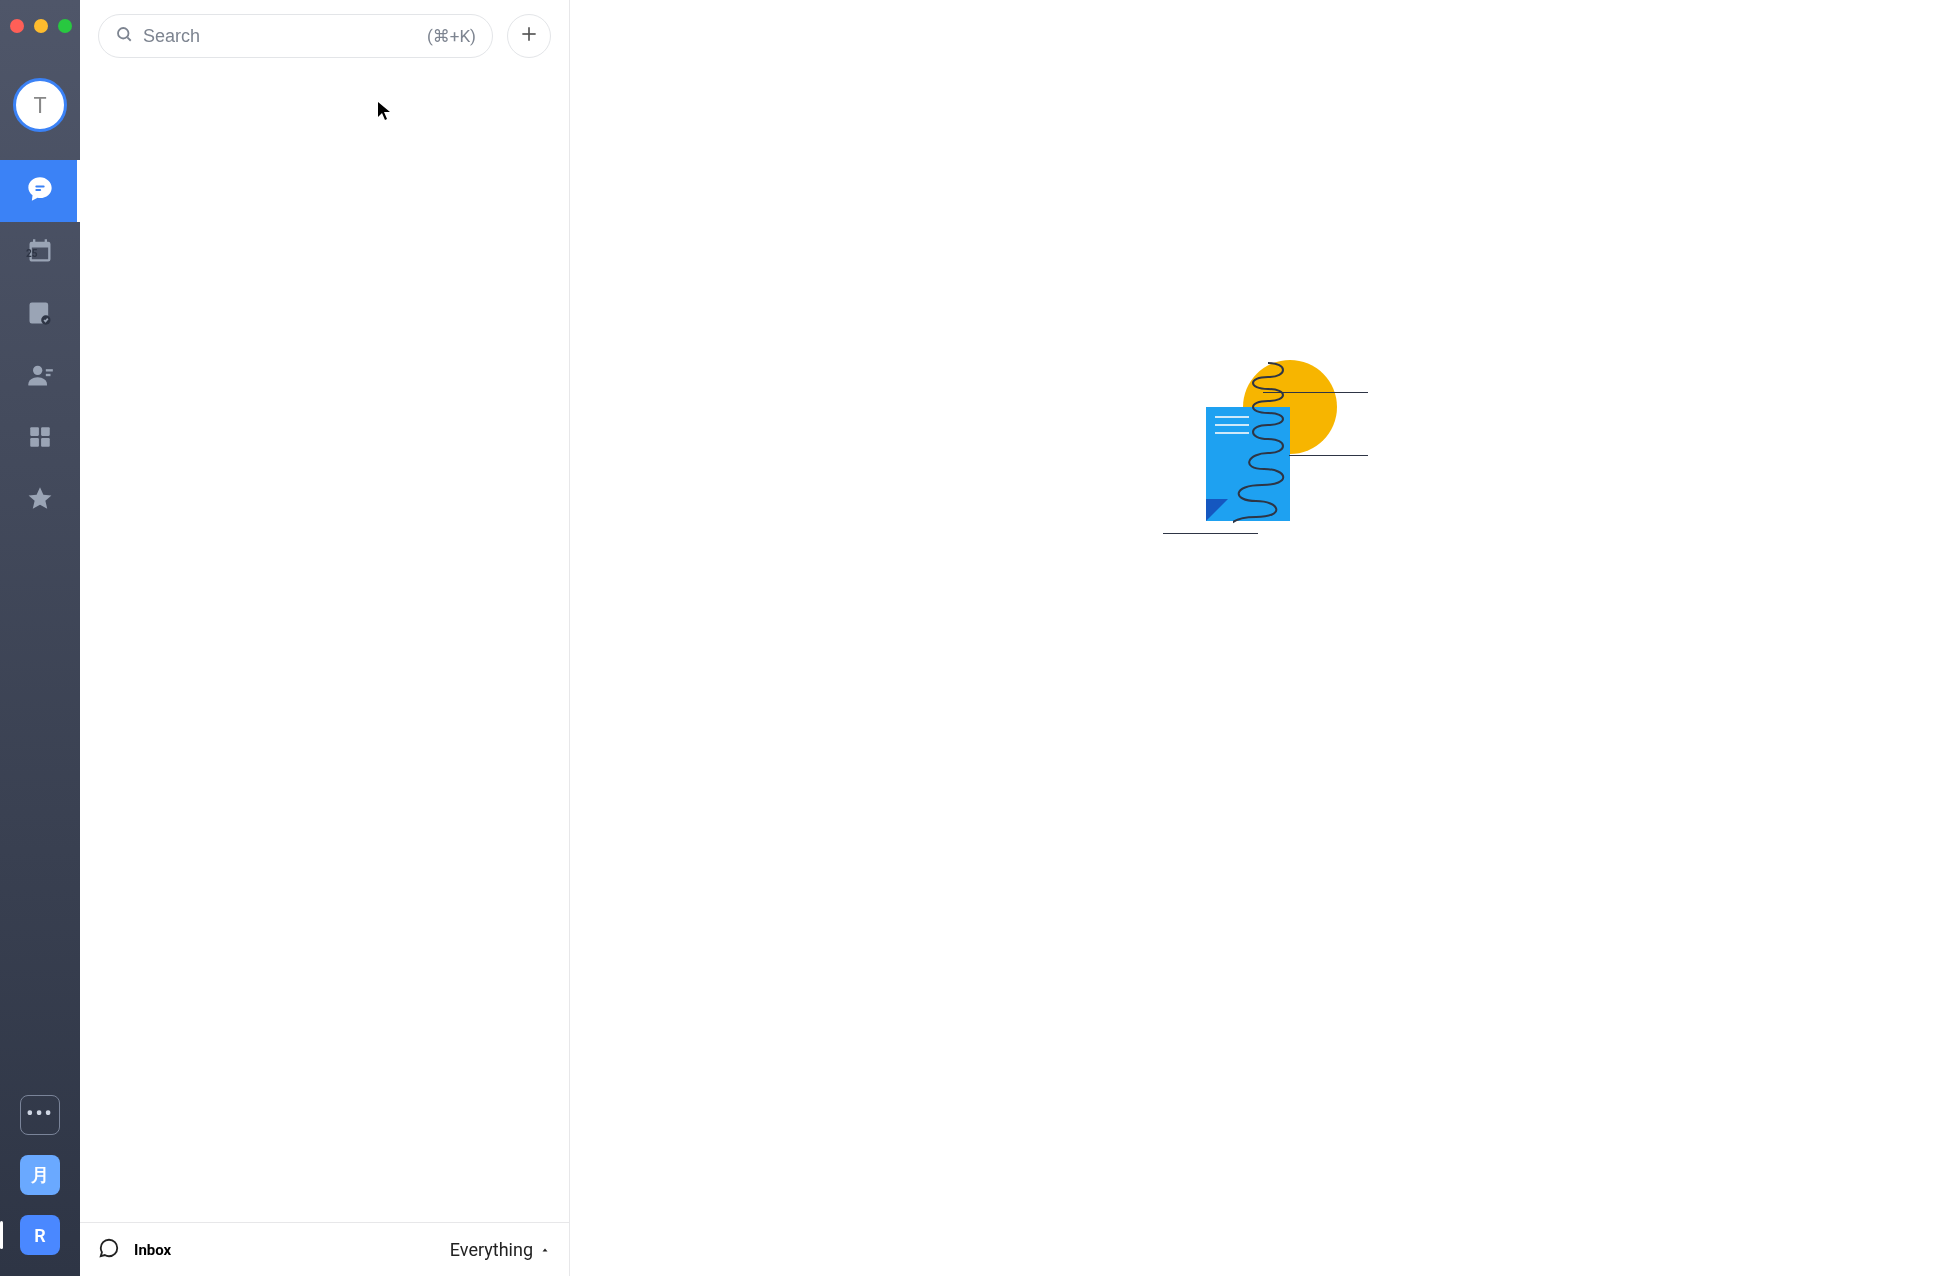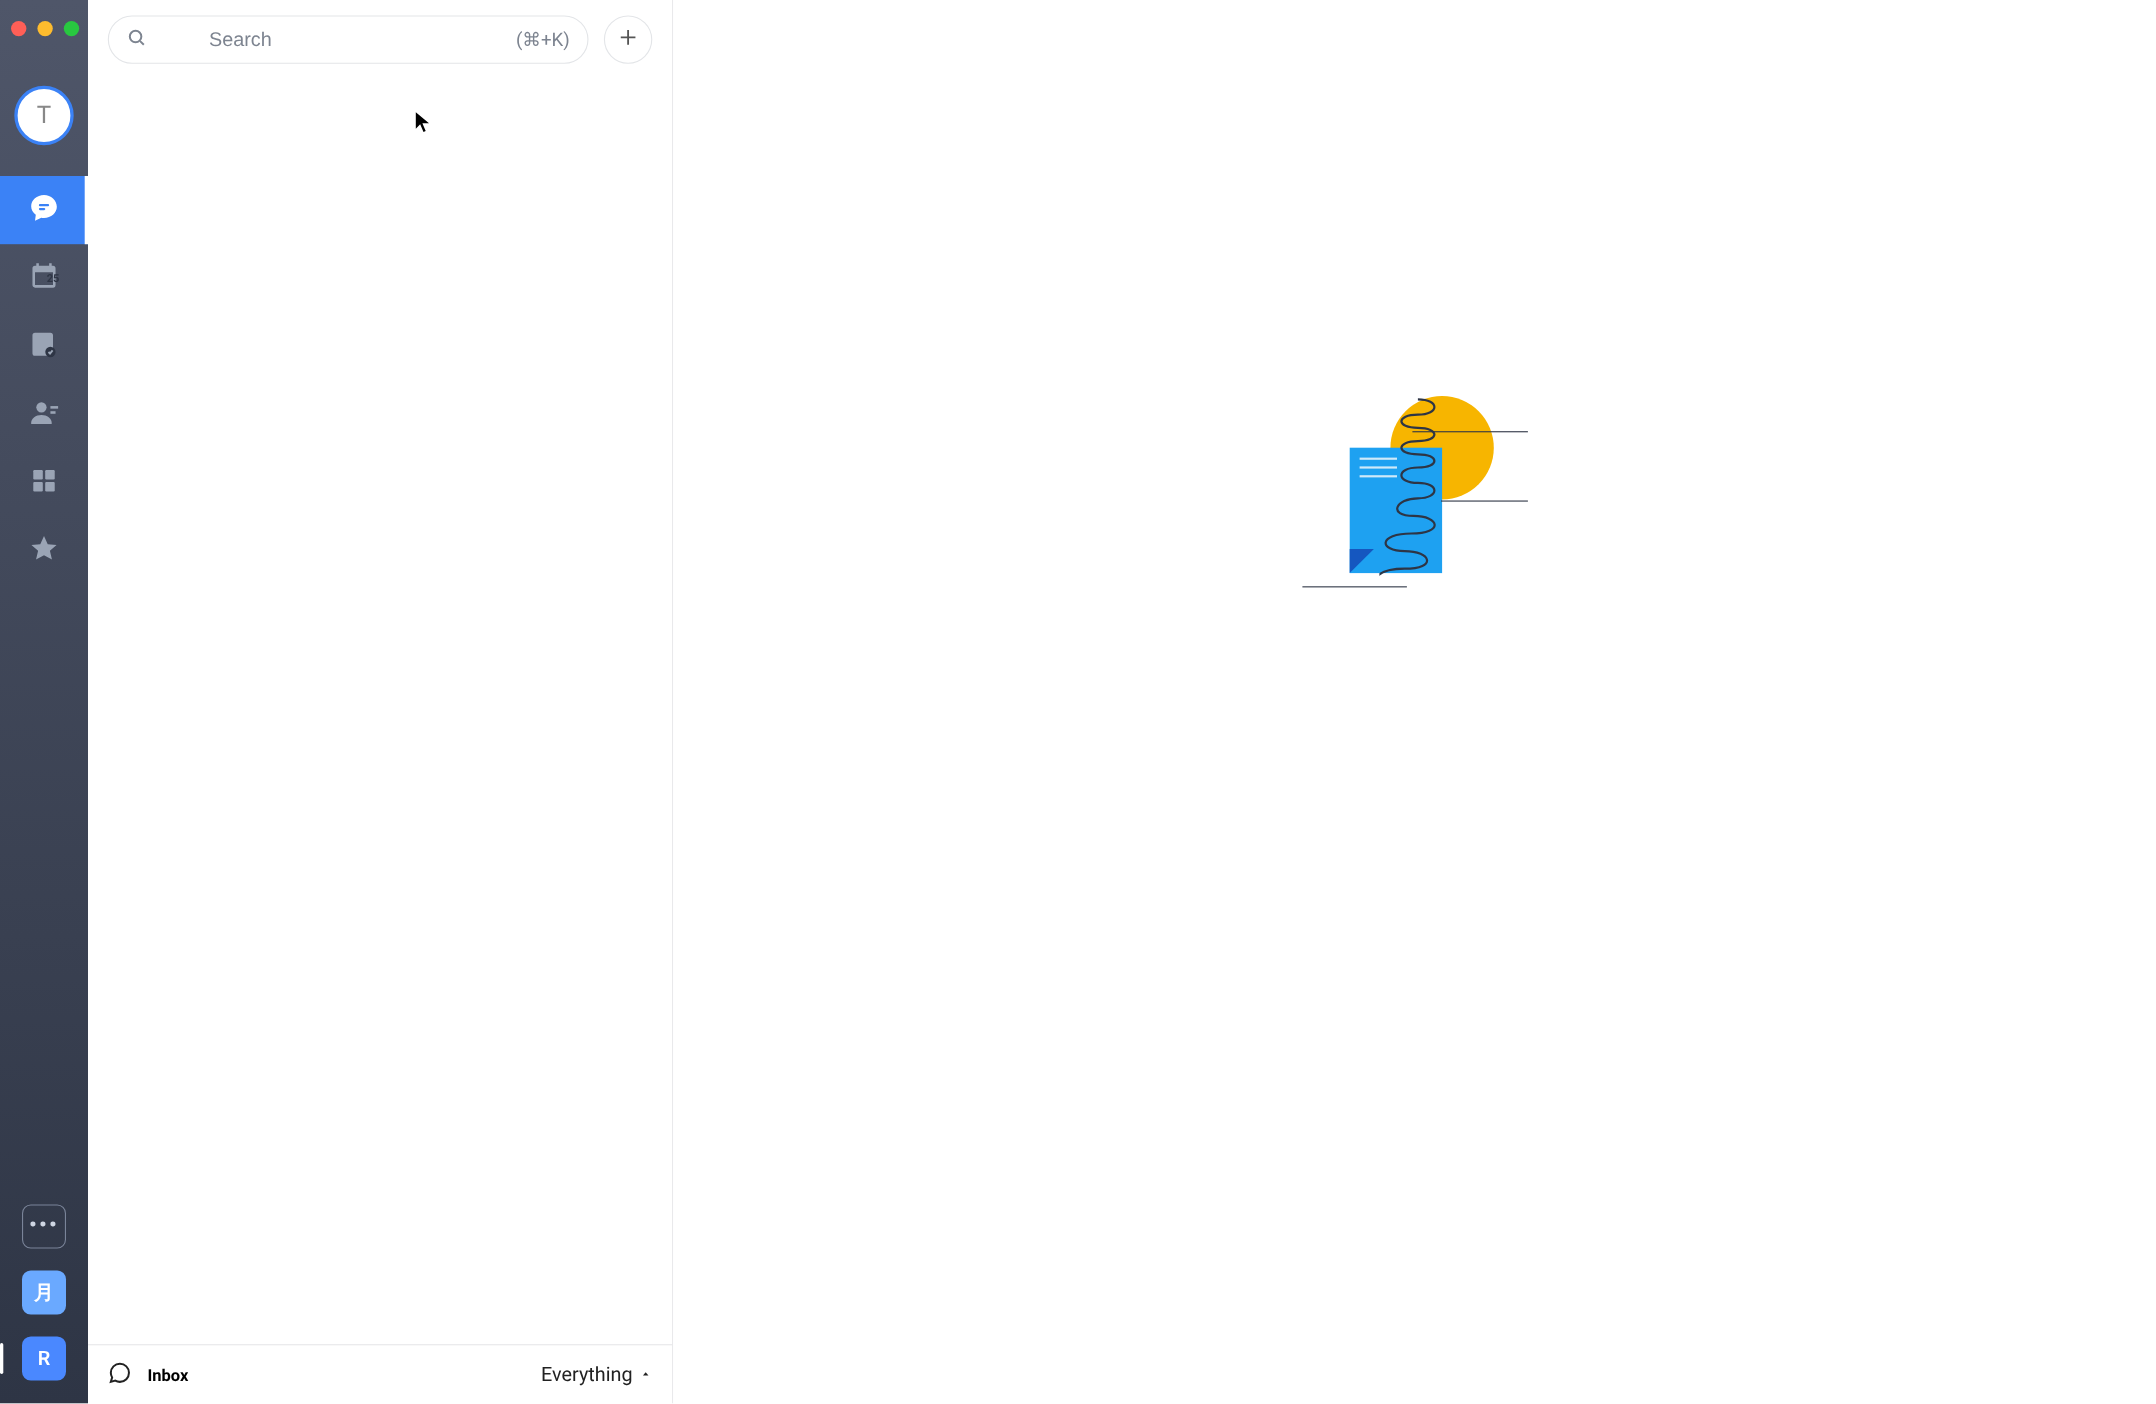--- a/index.html
+++ b/index.html
@@ -82,21 +82,20 @@
     display:flex; gap:14px; align-items:center;
   }
   .search-wrap{
     flex:1;
     border:1px solid #e3e5e8;
     border-radius:22px;
     height:44px;
     display:flex; align-items:center;
     padding:0 16px;
     color:#555;
-    gap:47px;
   }
   .search-wrap svg{color:#7d8490;}
   .search-input{
     flex:1; border:none; outline:none;
     font-size:18px; background:transparent;
     margin-left:10px; color:#333;
   }
   .search-input::placeholder{color:#7d8490;}
   .kbd-hint{color:#7d8490; font-size:17px;}
   .plus-btn{
@@ -166,21 +165,21 @@
             <rect x="8" y="9" width="8" height="1.8" rx=".9" fill="#3b82f6"></rect>
             <rect x="8" y="12" width="5" height="1.8" rx=".9" fill="#3b82f6"></rect>
           </svg>
       </span>
     </div>
     <div class="rail-item" title="Calendar">
       <span class="rail-icon" style="position:relative;">
         <svg width="28" height="28" viewBox="0 0 24 24" fill="currentColor">
             <path d="M19 4h-1V2h-2v2H8V2H6v2H5a2 2 0 0 0-2 2v13c0 1.1.9 2 2 2h14a2 2 0 0 0 2-2V6a2 2 0 0 0-2-2zm0 15H5V9h14v10z"></path>
           </svg>
-        <span style="position:absolute;top:11px;left:0;width:28px;text-align:right;font-size:10px;font-weight:700;color:#2e3545;">25</span>
+        <span style="position:absolute;top:11px;left:0;width:28px;text-align:left;font-size:10px;font-weight:700;color:#2e3545;">25</span>
       </span>
     </div>
     <div class="rail-item" title="Notes">
       <span class="rail-icon">
         <svg width="28" height="28" viewBox="0 0 24 24" fill="currentColor">
             <path d="M4 3h13l3 3v15H4z" opacity=".0"></path>
             <path d="M5 3h12a2 2 0 0 1 2 2v11l-4 5H5a2 2 0 0 1-2-2V5a2 2 0 0 1 2-2zm1 4h10v2H6V7zm0 4h10v2H6v-2zm0 4h6v2H6v-2z"></path>
             <circle cx="17" cy="18" r="4" fill="#2e3545"></circle>
             <path d="M15.5 18l1.2 1.2 2-2.4" stroke="#9aa4b5" stroke-width="1.5" fill="none"></path>
           </svg>

